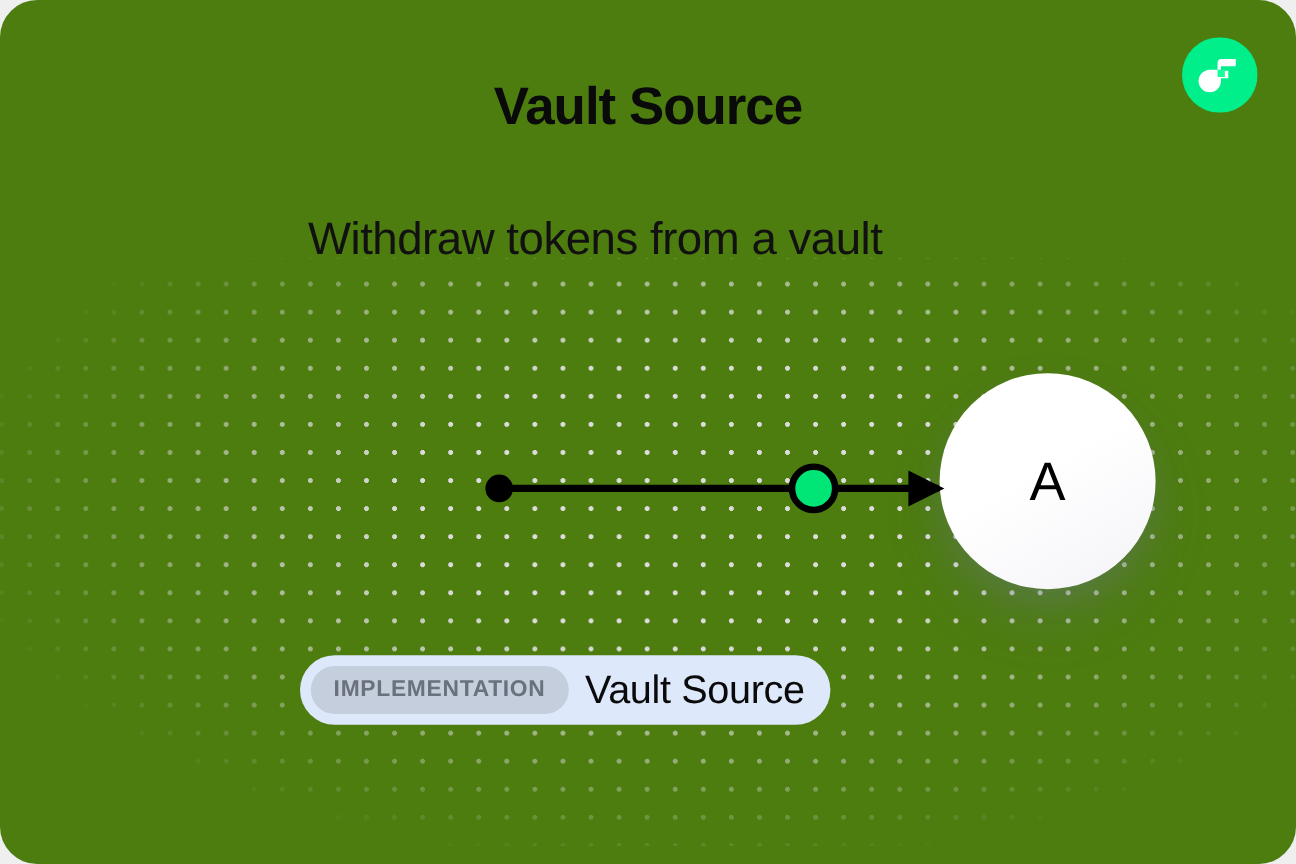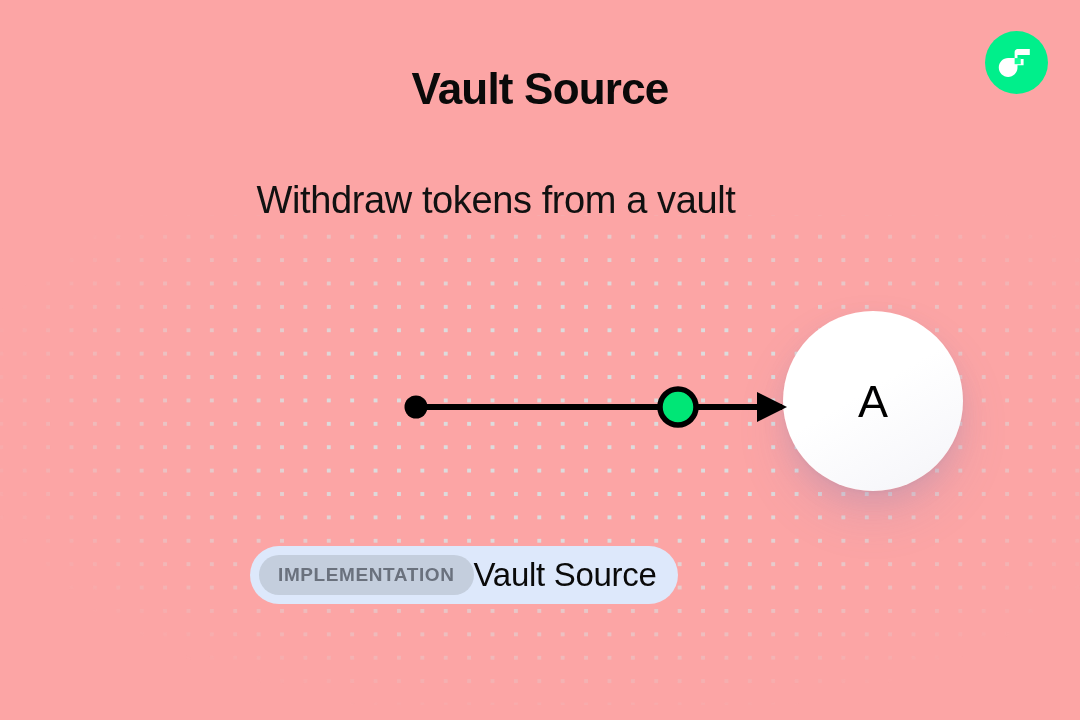--- a/index.html
+++ b/index.html
@@ -7,21 +7,22 @@
   html, body {
     width:1080px; height:720px;
     background:#efeff0;
     font-family:"Liberation Sans", sans-serif;
     overflow:hidden;
   }
 
   #stage {
     position:relative;
     width:1080px; height:720px;
-    background:#fca5a5;
+    background:#4d7c0f;
+    border-radius:31px;
   }
 
   
   #dot-grid {
     position:absolute;
     left:0; top:215px;
     width:1080px; height:490px;
     background-image:radial-gradient(#dcdcdd 2.1px, transparent 2.2px);
     background-size:23.4px 23.4px;
     background-position:13px 10px;
@@ -104,21 +105,21 @@
   }
 
   
   #impl-badge {
     position:absolute;
     left:250px; top:546px;
     height:58px;
     padding:0 22px 0 9px;
     border-radius:29px;
     background:#dde8fb;
-    display:flex; align-items:center; 
+    display:flex; align-items:center; gap:14px;
   }
   #impl-pill {
     height:40px;
     padding:0 19px;
     border-radius:20px;
     background:#c4cedd;
     display:flex; align-items:center;
     font-size:19px;
     font-weight:700;
     letter-spacing:0.6px;

